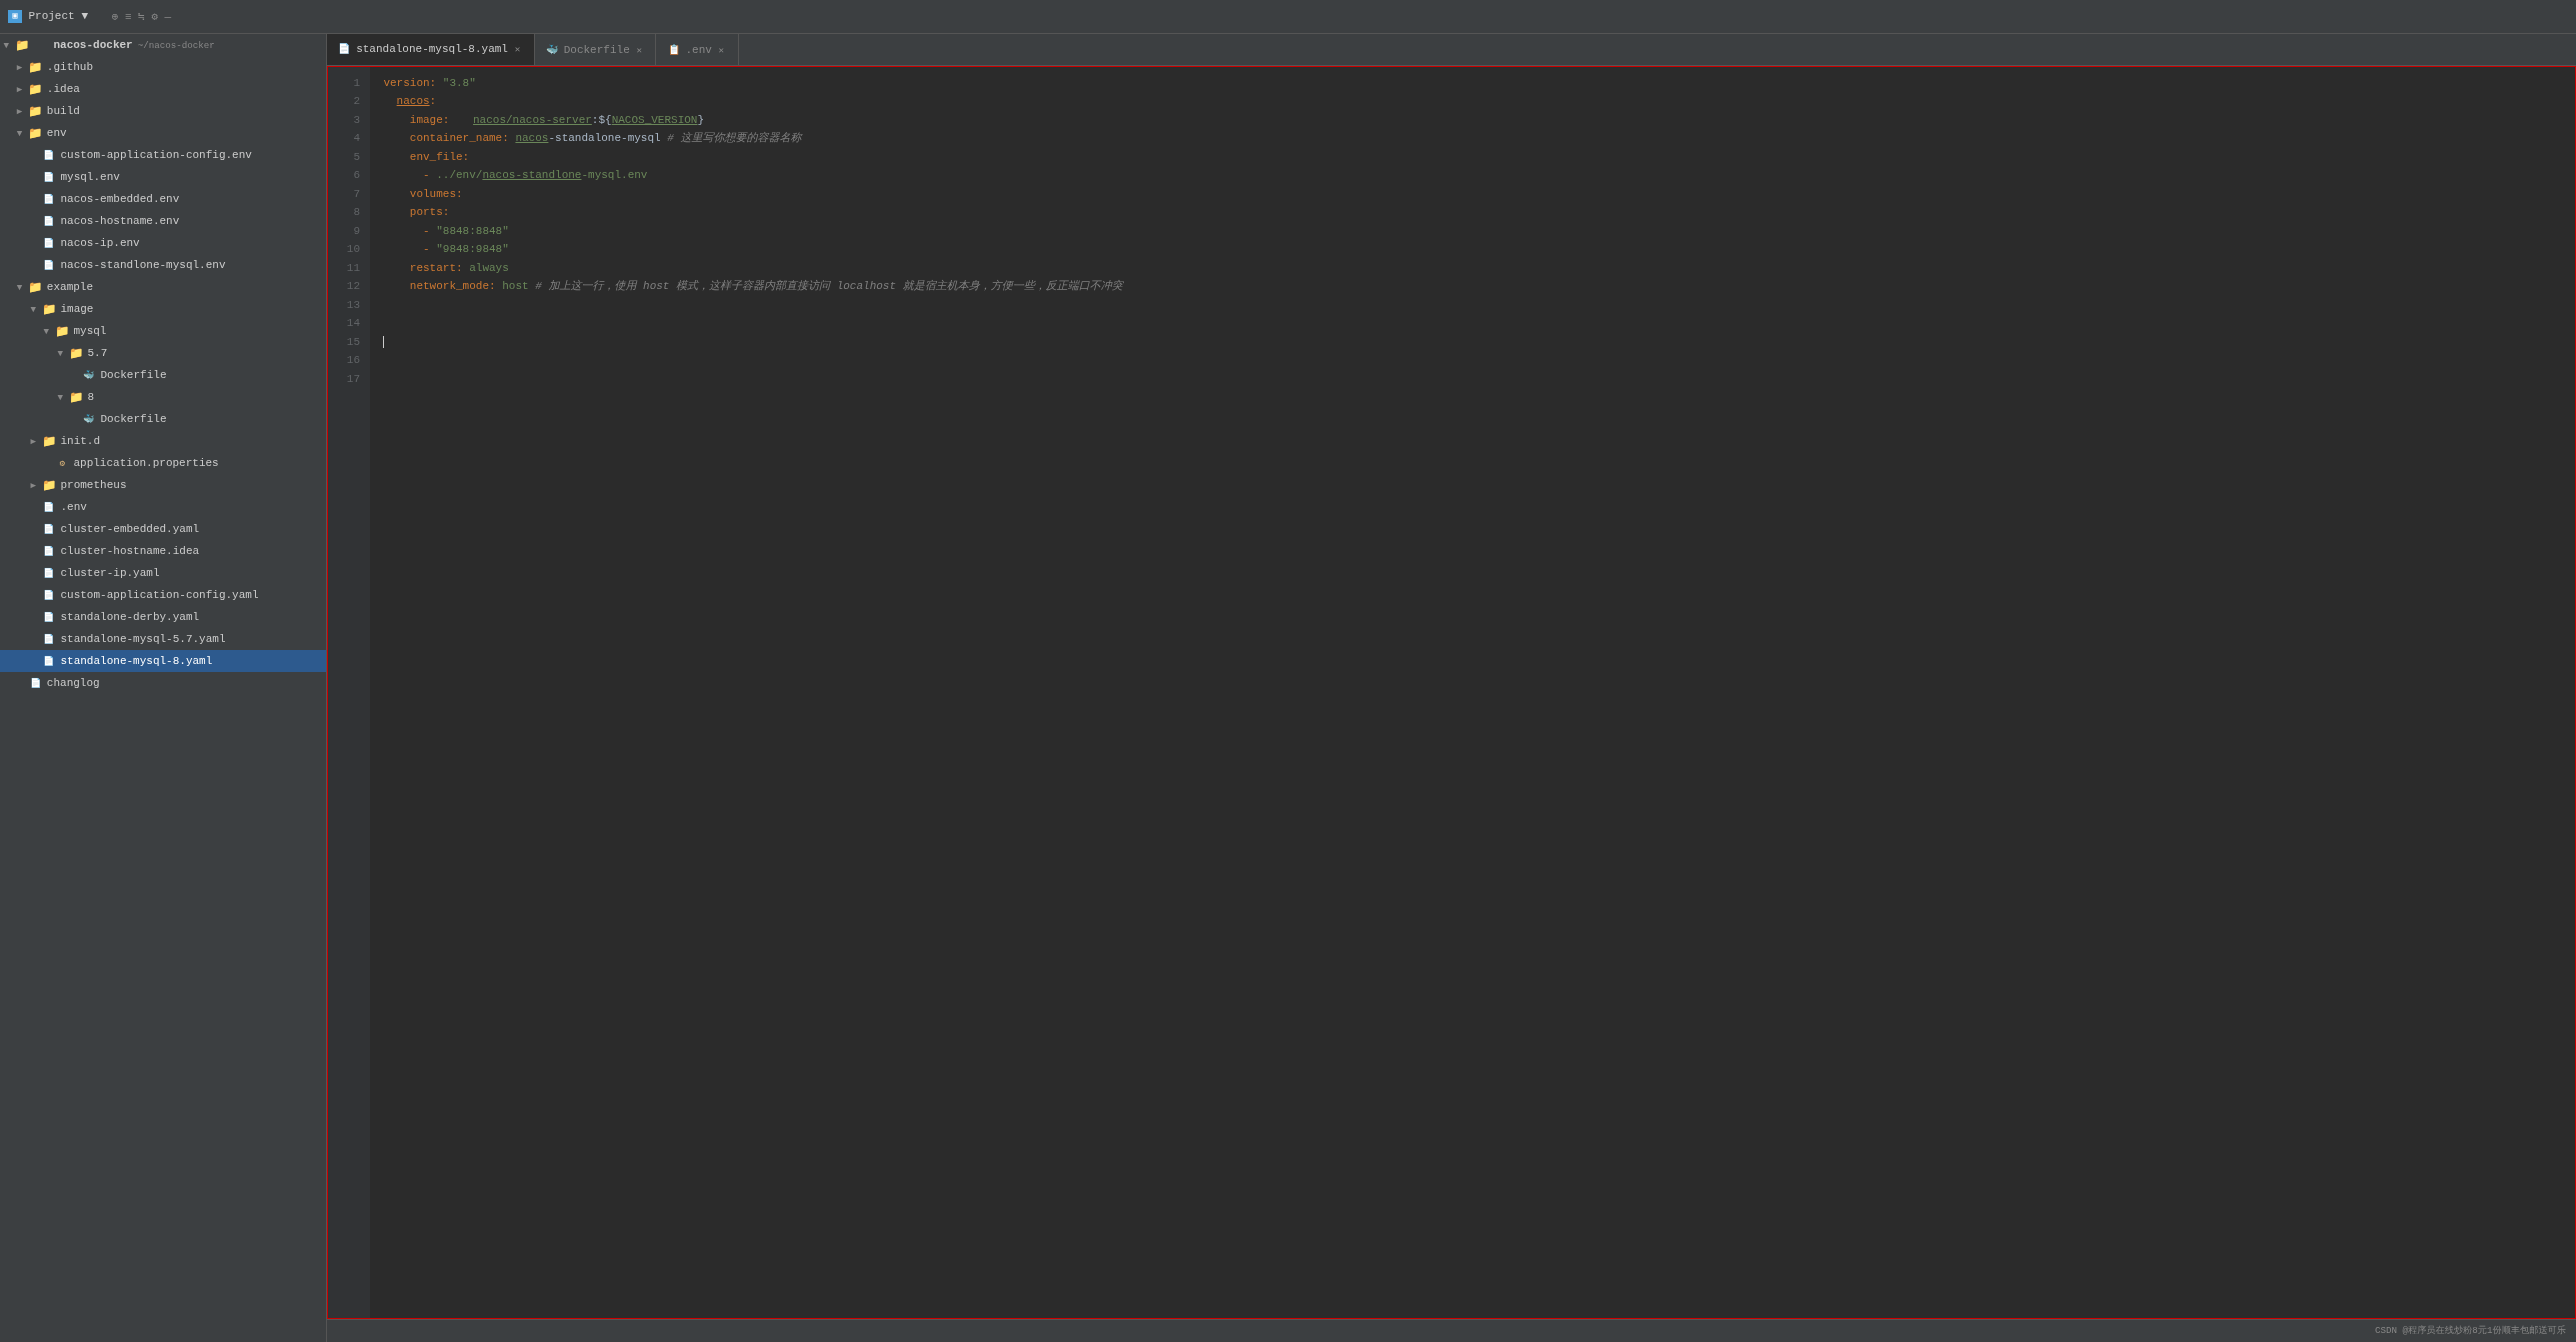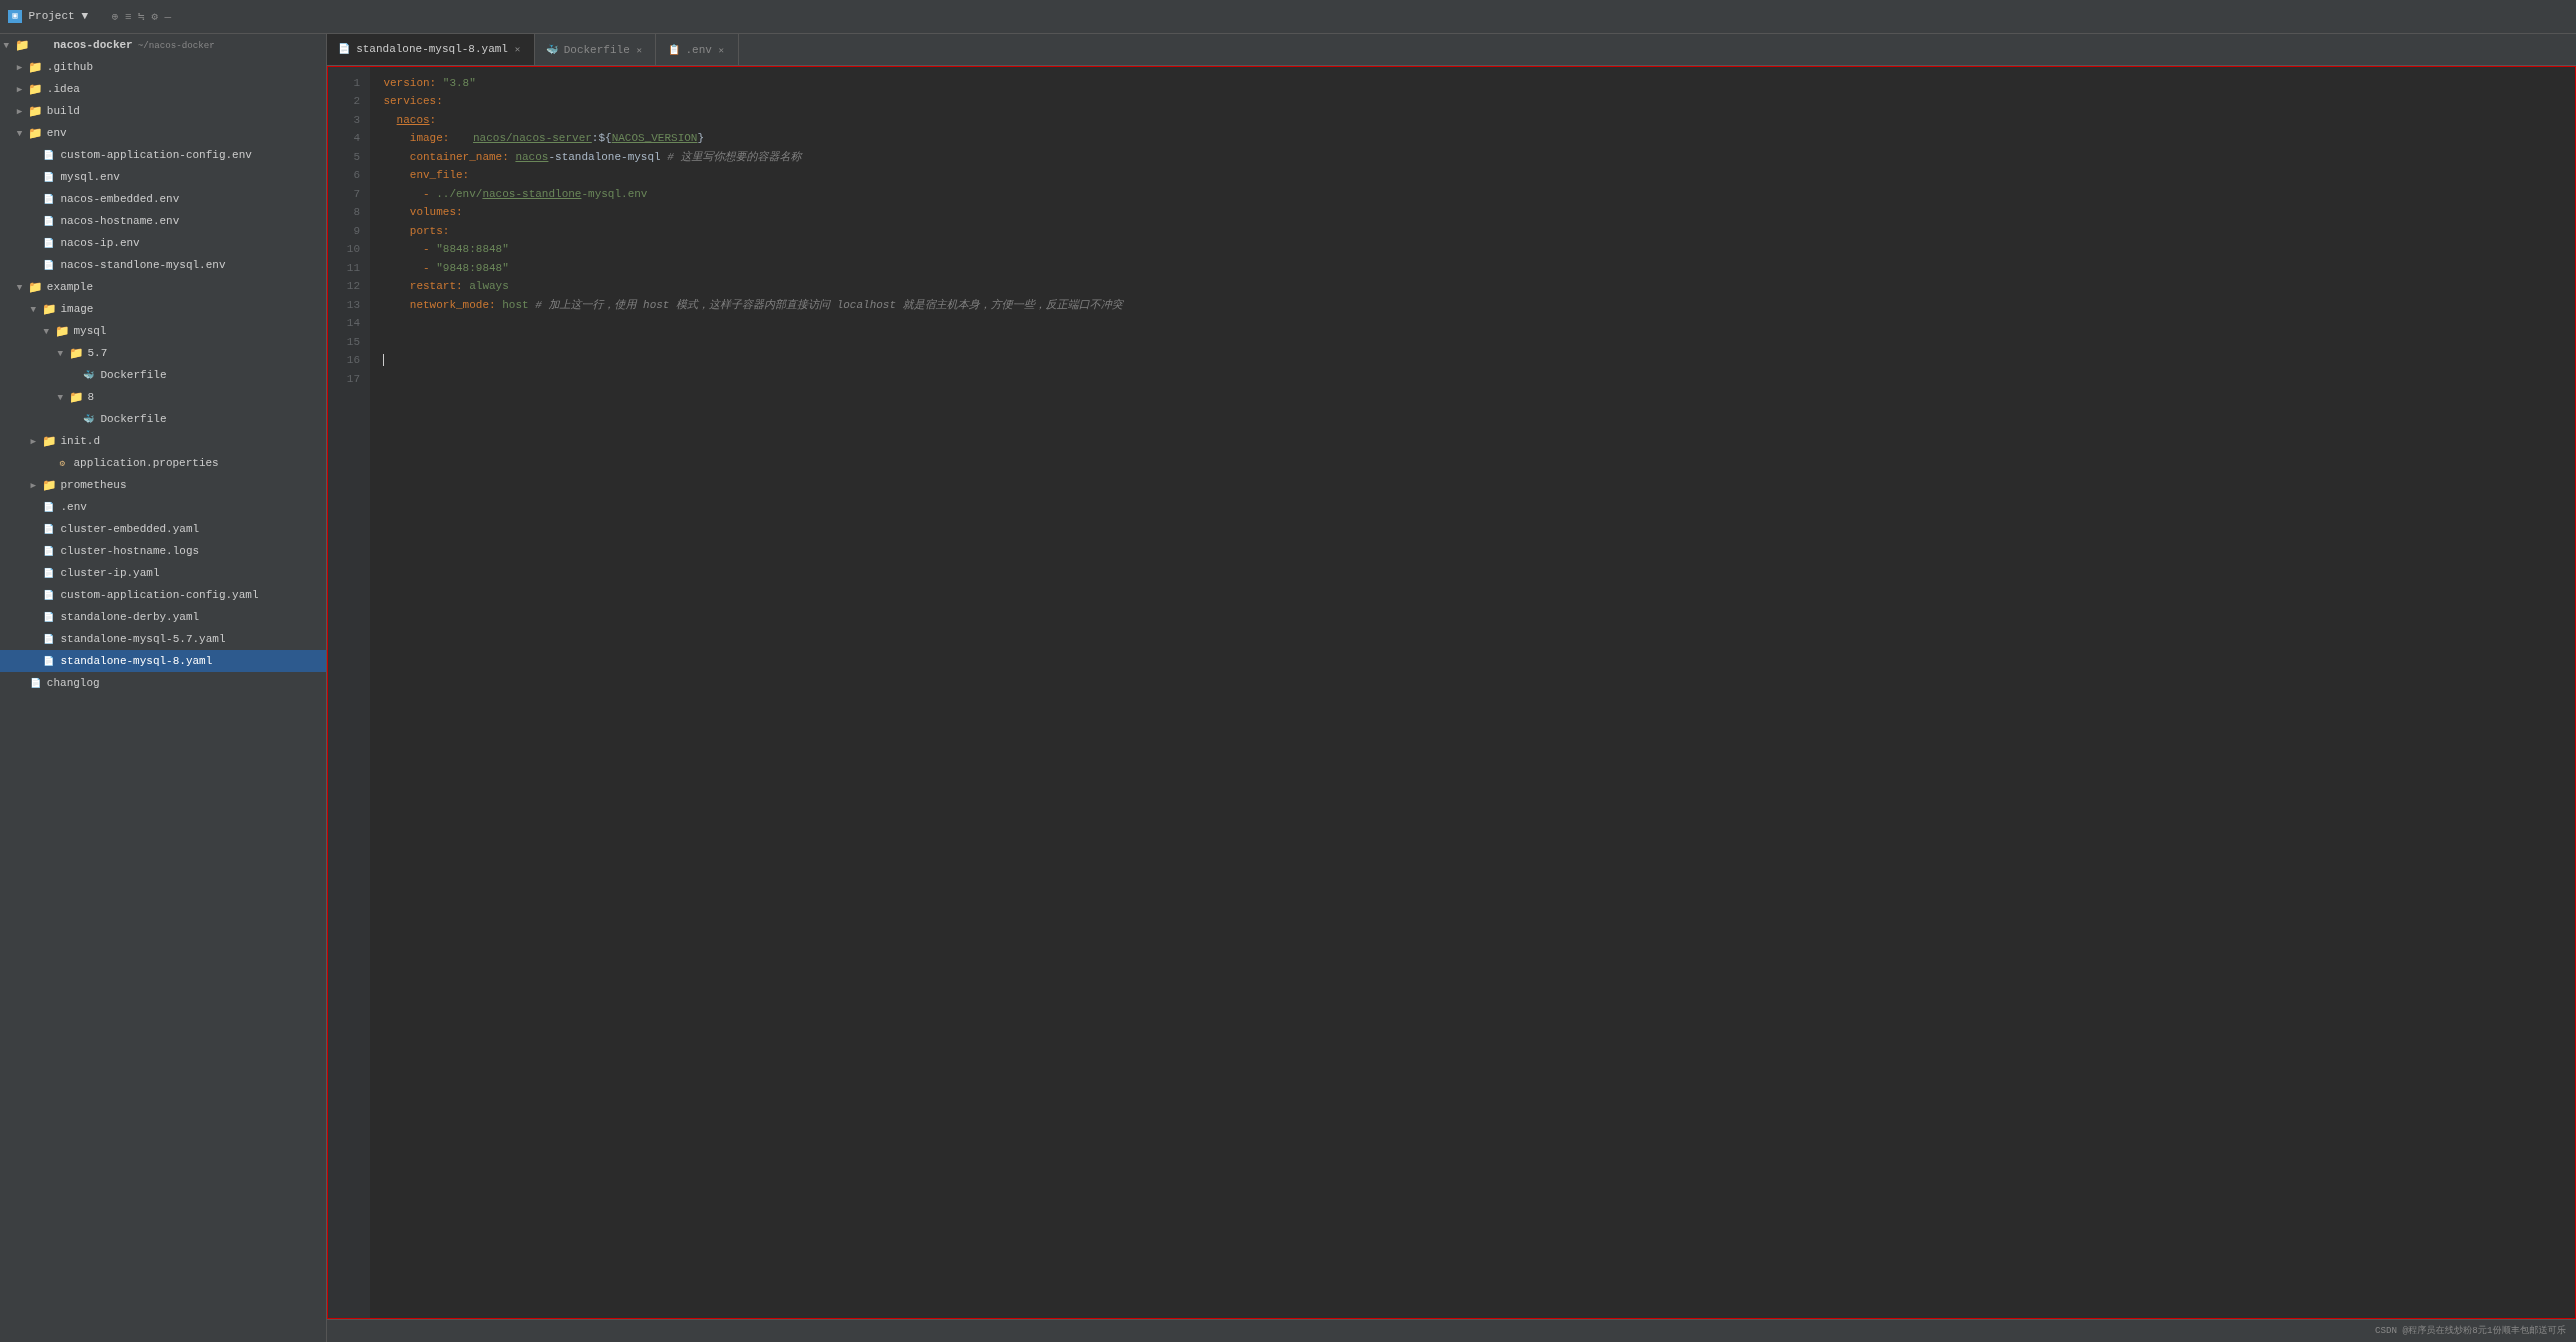--- a/index.html
+++ b/index.html
@@ -354,21 +354,21 @@
       <div class="tree-item">
     <span class="indent" style="width:27px;display:inline-block;"></span>
     <span class="tree-arrow"></span>
     <span class="tree-icon yaml-icon">📄</span>
     <span>cluster-embedded.yaml</span>
   </div>
       <div class="tree-item">
     <span class="indent" style="width:27px;display:inline-block;"></span>
     <span class="tree-arrow"></span>
     <span class="tree-icon yaml-icon">📄</span>
-    <span>cluster-hostname.logs</span>
+    <span>cluster-hostname.idea</span>
   </div>
       <div class="tree-item">
     <span class="indent" style="width:27px;display:inline-block;"></span>
     <span class="tree-arrow"></span>
     <span class="tree-icon yaml-icon">📄</span>
     <span>cluster-ip.yaml</span>
   </div>
       <div class="tree-item">
     <span class="indent" style="width:27px;display:inline-block;"></span>
     <span class="tree-arrow"></span>
@@ -437,21 +437,20 @@
             <span>11</span>
             <span>12</span>
             <span>13</span>
             <span>14</span>
             <span>15</span>
             <span>16</span>
             <span>17</span>
           </div>
         <div class="code-content" id="code-content">
         <div class="code-line"><span class="key">version</span><span style="color:#cc7832">: </span><span class="string">"3.8"</span></div>
-            <div class="code-line"><span class="key">services</span><span style="color:#cc7832">:</span></div>
             <div class="code-line">  <span class="key underline" style="text-decoration:underline;">nacos</span><span style="color:#cc7832">:</span></div>
             <div class="code-line">    <span class="key">image</span><span style="color:#cc7832">: </span><span class="string underline" style="text-decoration:underline;margin-left:17px;">nacos/nacos-server</span><span style="color:#a9b7c6">:</span><span style="color:#a9b7c6">${</span><span class="string underline" style="text-decoration:underline;">NACOS_VERSION</span><span style="color:#a9b7c6">}</span></div>
             <div class="code-line">    <span class="key">container_name</span><span style="color:#cc7832">: </span><span class="string underline" style="text-decoration:underline;">nacos</span><span style="color:#a9b7c6">-standalone-mysql </span><span class="comment"># 这里写你想要的容器名称</span></div>
             <div class="code-line">    <span class="key">env_file</span><span style="color:#cc7832">:</span></div>
             <div class="code-line">      <span style="color:#cc7832">- </span><span class="string">../env/<span style="text-decoration:underline;">nacos-standlone</span>-mysql.env</span></div>
             <div class="code-line">    <span class="key">volumes</span><span style="color:#cc7832">:</span></div>
             <div class="code-line">    <span class="key">ports</span><span style="color:#cc7832">:</span></div>
             <div class="code-line">      <span style="color:#cc7832">- </span><span class="string">"8848:8848"</span></div>
             <div class="code-line">      <span style="color:#cc7832">- </span><span class="string">"9848:9848"</span></div>
             <div class="code-line" style="position: relative;">    <span class="key">restart</span><span style="color:#cc7832">: </span><span class="string">always</span></div>

